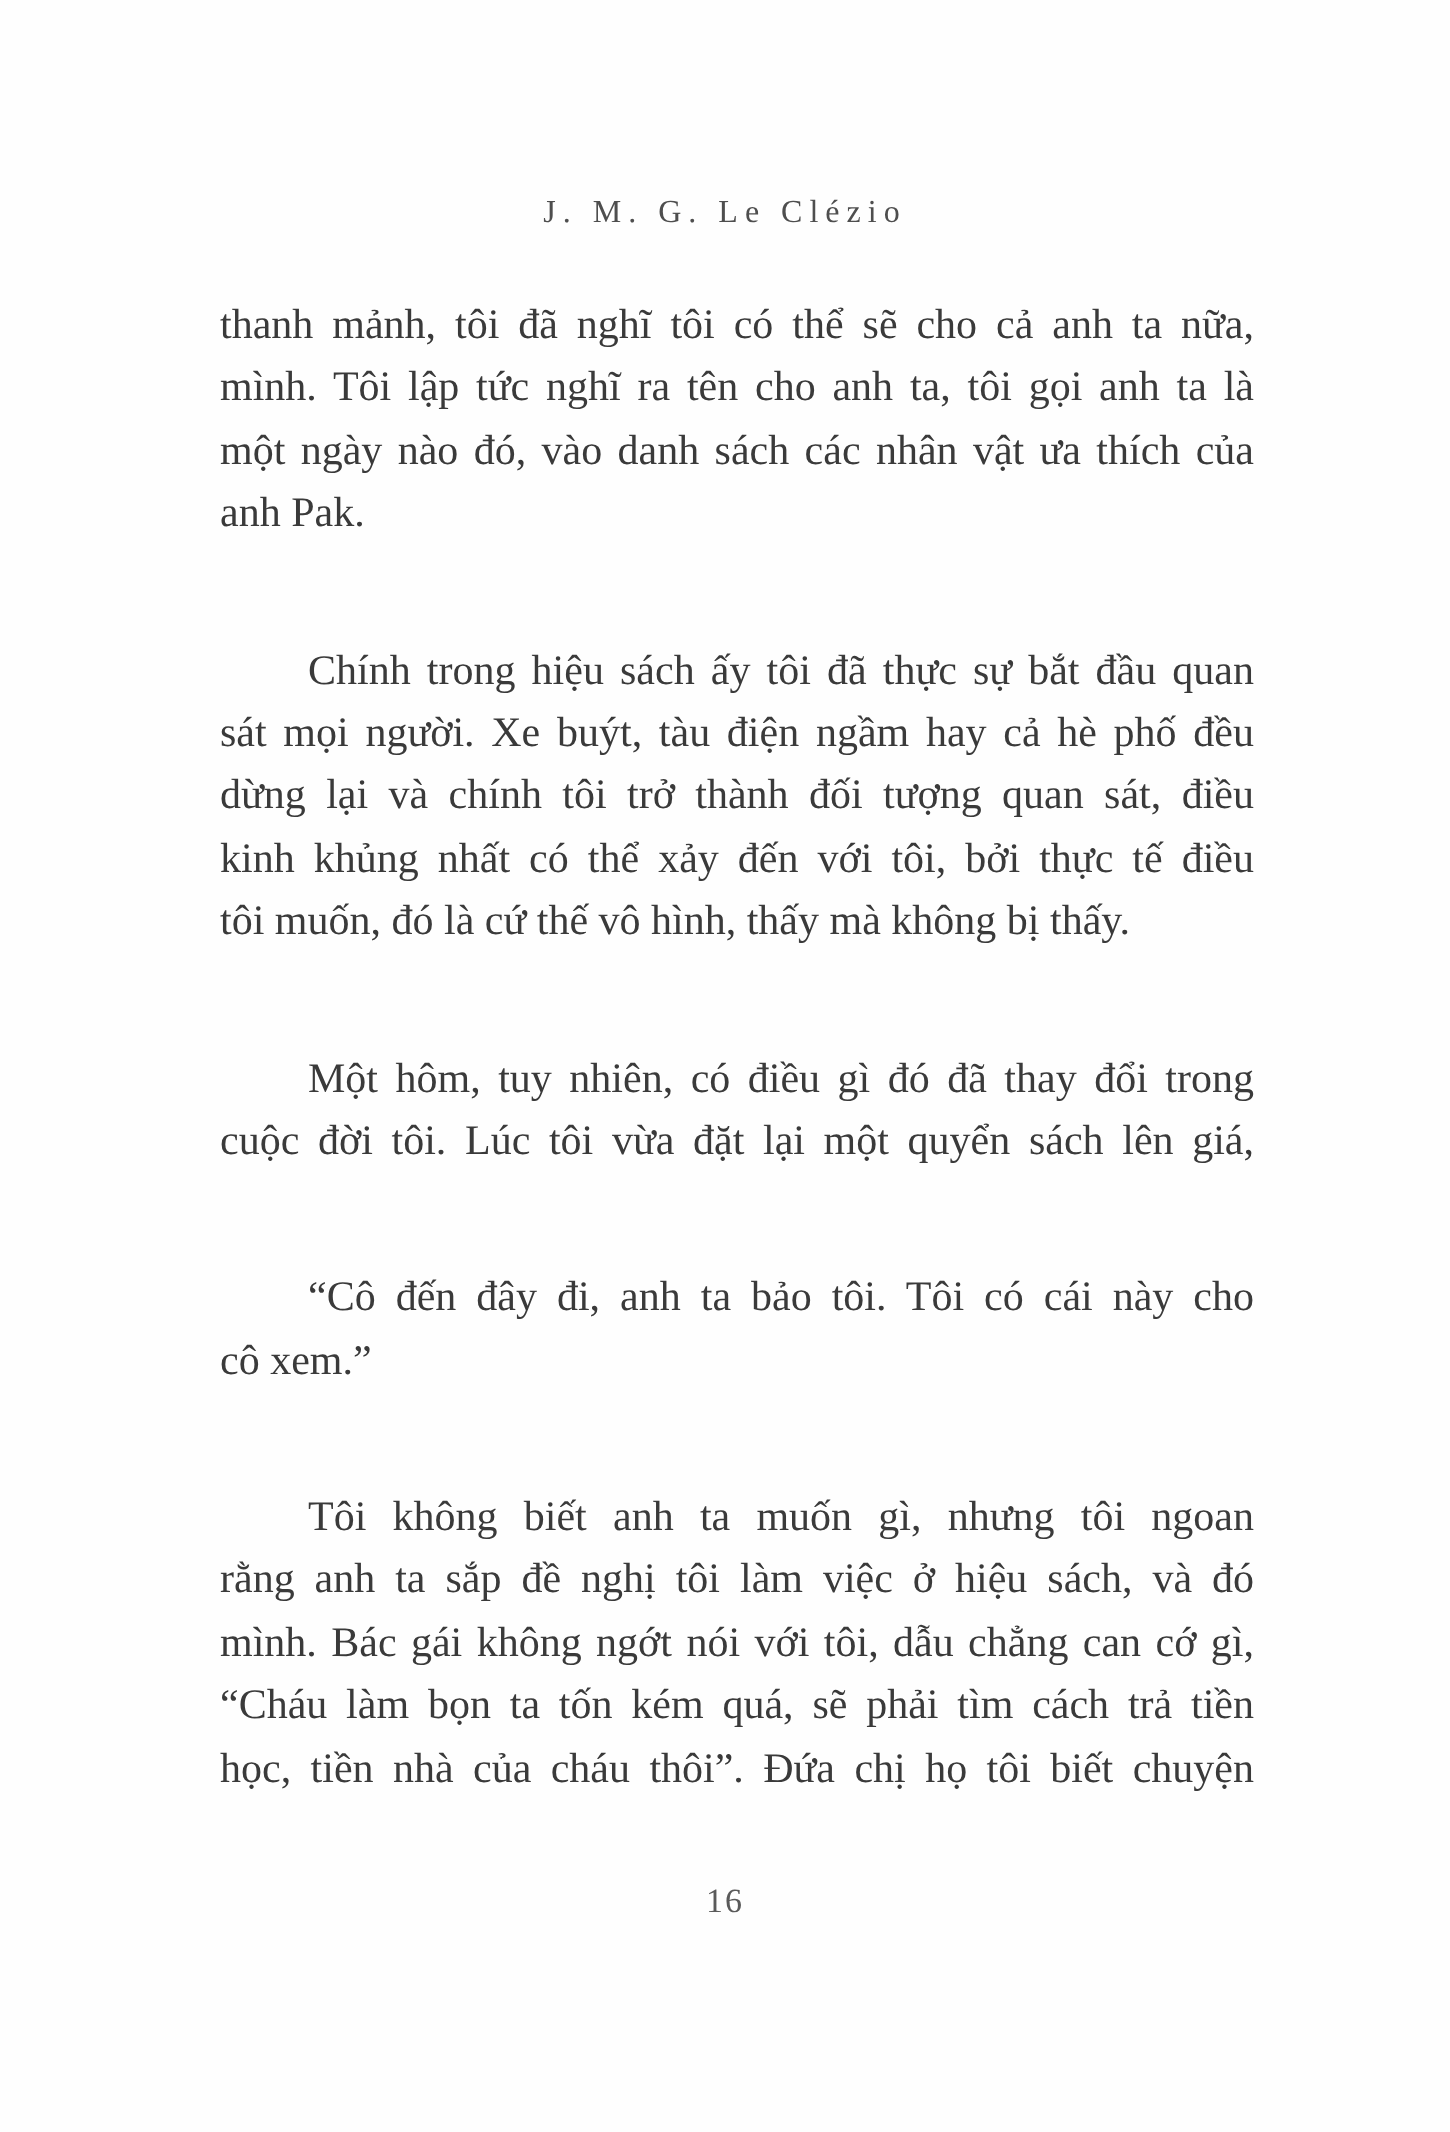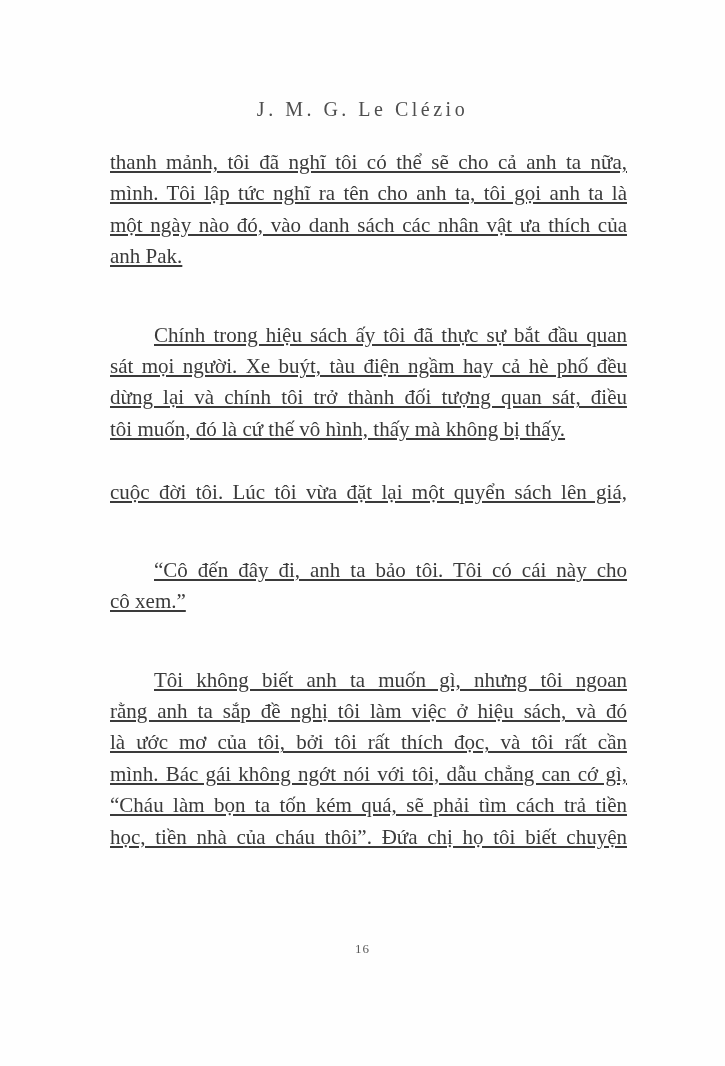--- a/index.html
+++ b/index.html
@@ -14,51 +14,50 @@
     background: #fefefe;
     overflow: hidden;
     font-family: "Liberation Serif", serif;
   }
   .running-header {
     position: absolute;
     top: 98px;
     left: 0;
     right: 0;
     text-align: center;
-    font-size: 20px;
+    font-size: 16px;
     letter-spacing: 3.5px;
     color: #4e4e4e;
   }
   .text-block {
     position: absolute;
     top: 147px;
     left: 110px;
     width: 517px;
     font-size: 21px;
     color: #3a3a3a;
-    text-decoration: underline;
   }
   .paragraph { margin: 0; }
   .paragraph.gap { margin-bottom: 31.4px; }
   .line {
     line-height: 31.4px;
     height: 31.4px;
     white-space: nowrap;
     text-align: justify;
     text-align-last: justify;
   }
   .line.flush-left { text-align-last: left; }
   .line.indent { text-indent: 44px; margin-top: 47px; }
   .page-number {
     position: absolute;
     top: 941px;
     left: 0;
     right: 0;
     text-align: center;
-    font-size: 13px;
+    font-size: 17px;
     letter-spacing: 1px;
     color: #5a5a5a;
   }
 </style>
 </head>
 <body>
 
 <div class="book-page">
   <div class="running-header">J. M. G. Le Clézio</div>
 
@@ -66,33 +65,34 @@
       <div class="paragraph gap">
         <div class="line">thanh mảnh, tôi đã nghĩ tôi có thể sẽ cho cả anh ta nữa,</div>
         <div class="line">mình. Tôi lập tức nghĩ ra tên cho anh ta, tôi gọi anh ta là</div>
         <div class="line">một ngày nào đó, vào danh sách các nhân vật ưa thích của</div>
         <div class="line flush-left">anh Pak.</div>
       </div>
       <div class="paragraph gap">
         <div class="line indent">Chính trong hiệu sách ấy tôi đã thực sự bắt đầu quan</div>
         <div class="line">sát mọi người. Xe buýt, tàu điện ngầm hay cả hè phố đều</div>
         <div class="line">dừng lại và chính tôi trở thành đối tượng quan sát, điều</div>
+        <div class="line">kinh khủng nhất có thể xảy đến với tôi, bởi thực tế điều</div>
         <div class="line flush-left">tôi muốn, đó là cứ thế vô hình, thấy mà không bị thấy.</div>
       </div>
       <div class="paragraph">
+        <div class="line indent">Một hôm, tuy nhiên, có điều gì đó đã thay đổi trong</div>
         <div class="line">cuộc đời tôi. Lúc tôi vừa đặt lại một quyển sách lên giá,</div>
       </div>
       <div class="paragraph">
         <div class="line indent">“Cô đến đây đi, anh ta bảo tôi. Tôi có cái này cho</div>
         <div class="line flush-left">cô xem.”</div>
       </div>
       <div class="paragraph">
         <div class="line indent">Tôi không biết anh ta muốn gì, nhưng tôi ngoan</div>
         <div class="line">rằng anh ta sắp đề nghị tôi làm việc ở hiệu sách, và đó</div>
-        <div class="line">là ước mơ của tôi, bởi tôi rất thích đọc, và tôi rất cần</div>
         <div class="line">mình. Bác gái không ngớt nói với tôi, dẫu chẳng can cớ gì,</div>
         <div class="line">“Cháu làm bọn ta tốn kém quá, sẽ phải tìm cách trả tiền</div>
         <div class="line">học, tiền nhà của cháu thôi”. Đứa chị họ tôi biết chuyện</div>
       </div>
     </div>
 
   <div class="page-number">16</div>
 </div>
 
 </body></html>

